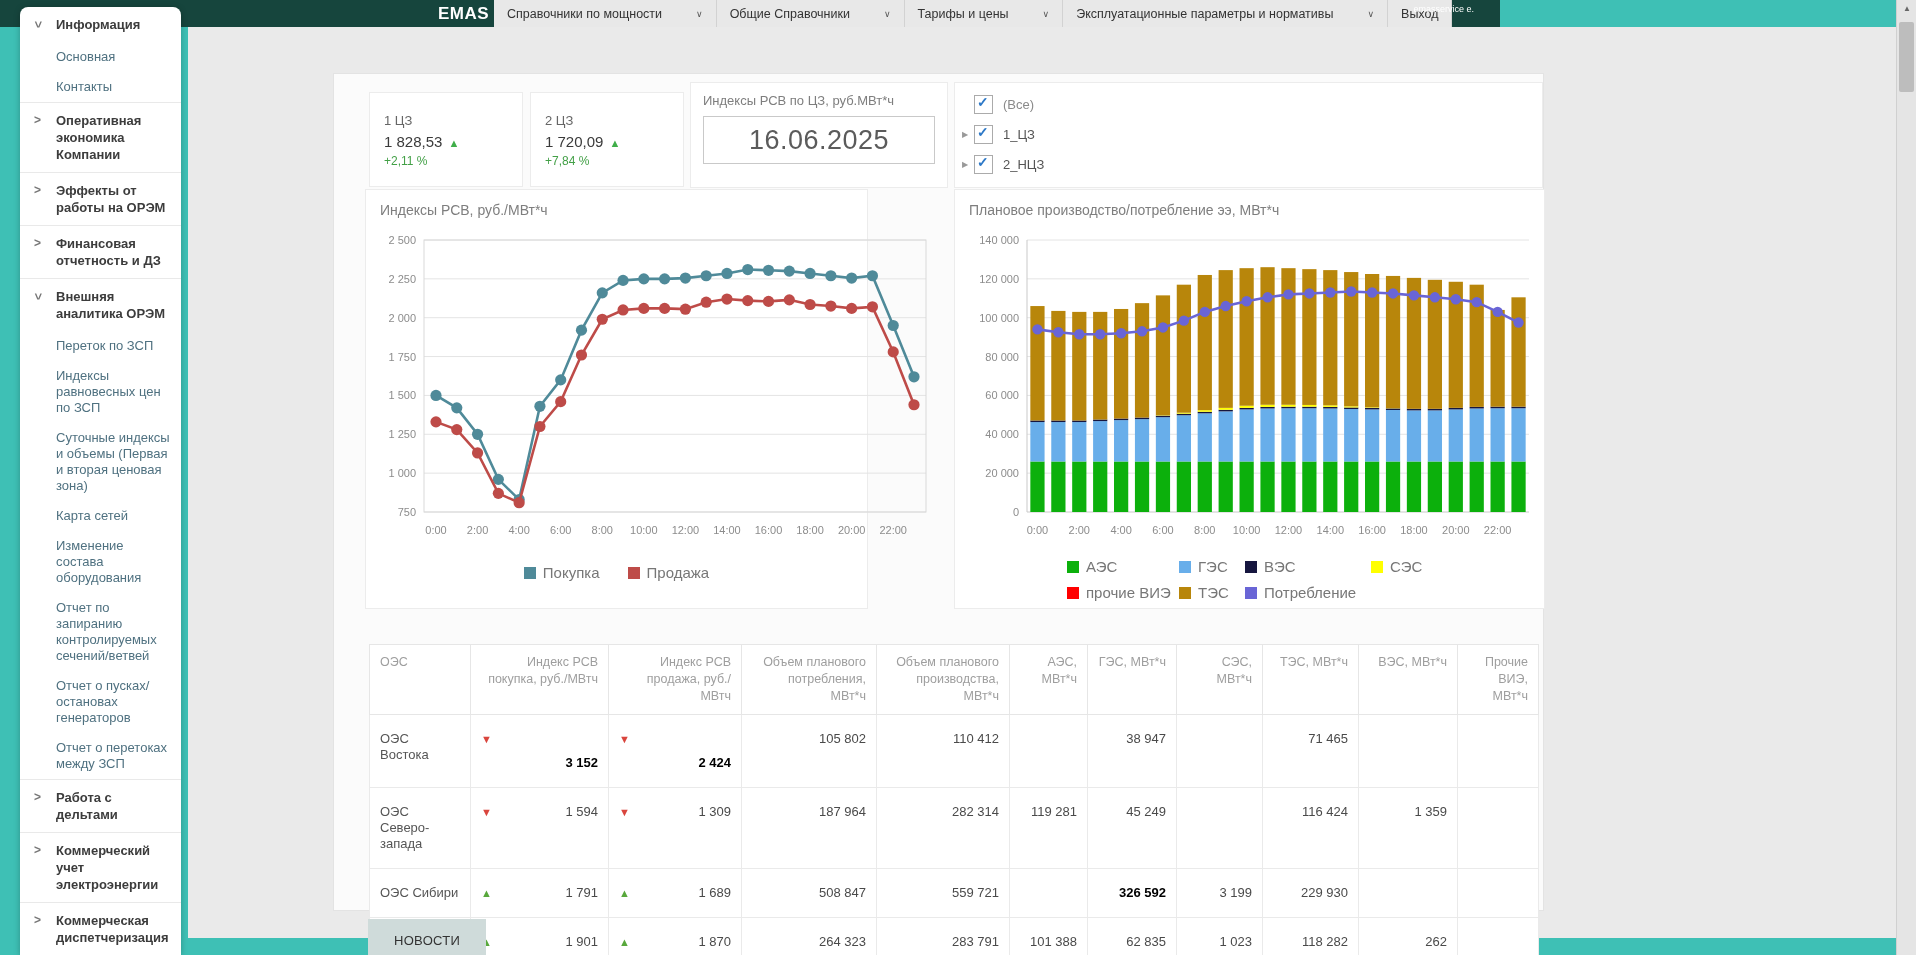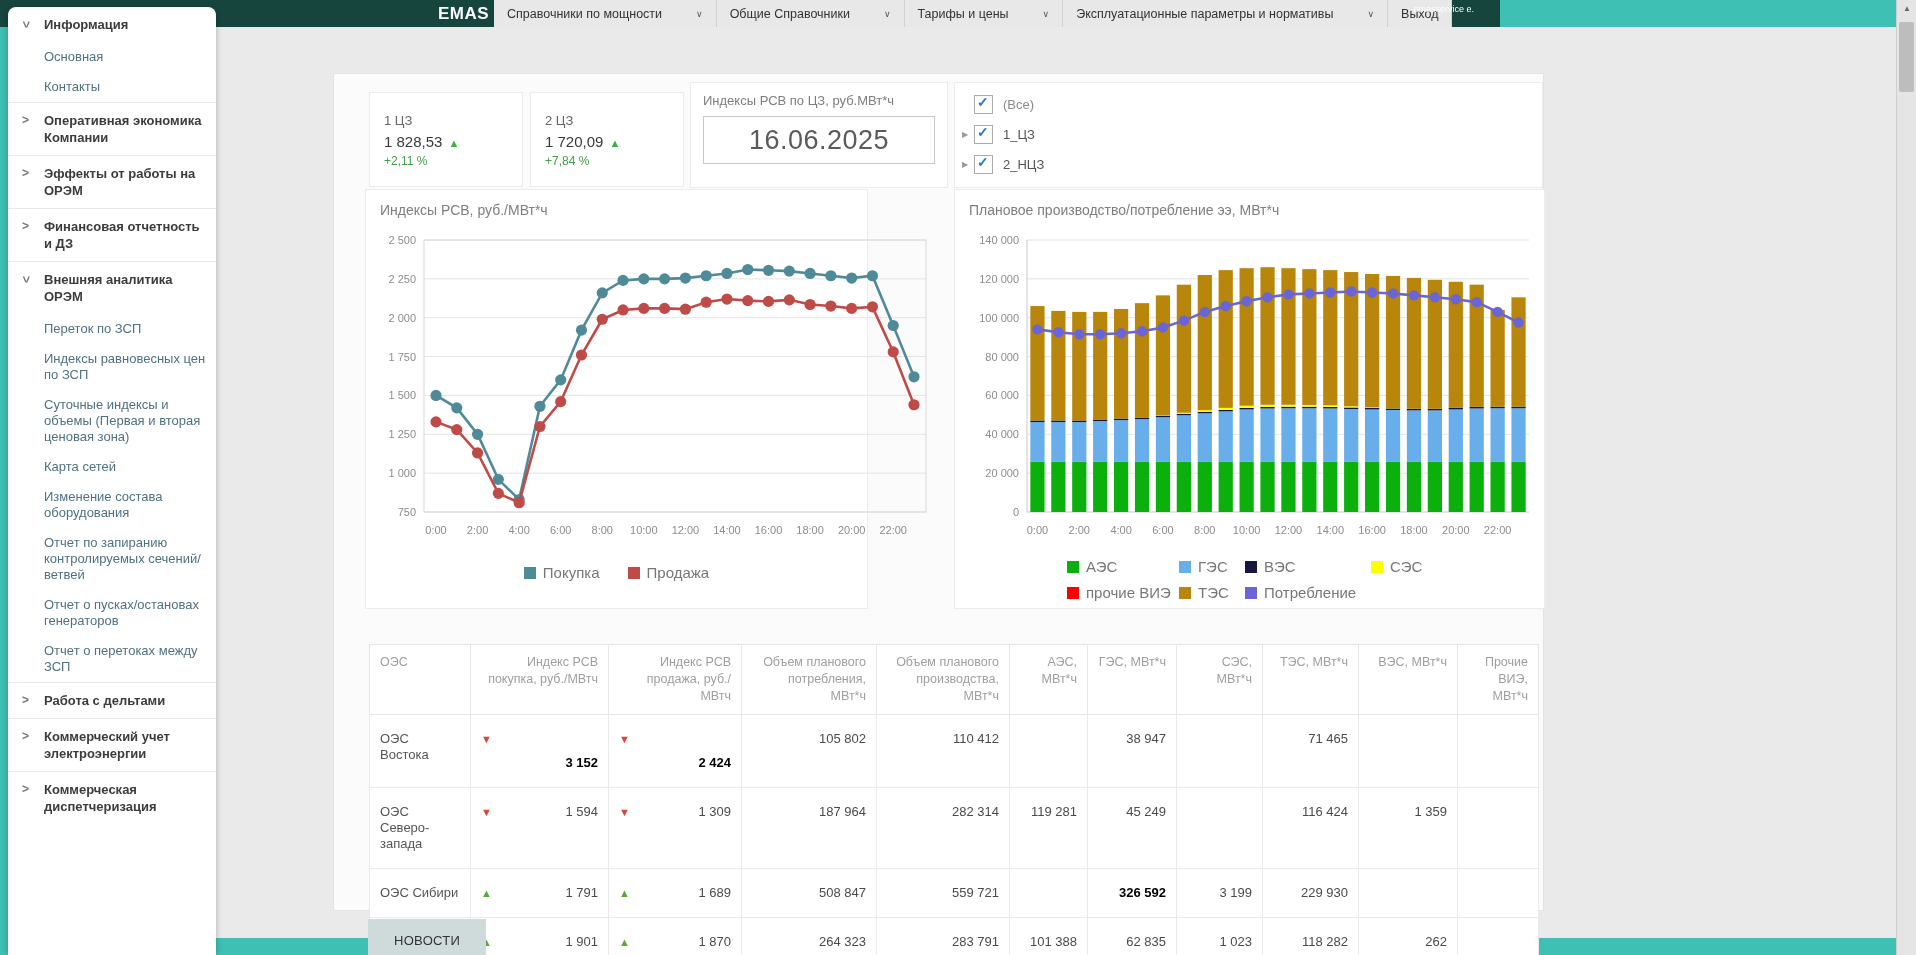--- a/index.html
+++ b/index.html
@@ -8,21 +8,21 @@
 
   
   .header{position:absolute;left:0;top:0;width:1500px;height:27px;background:#16453D;}
   .logo{position:absolute;left:438px;top:0;height:27px;line-height:27px;color:#fff;font-weight:bold;font-size:17px;letter-spacing:.5px;}
   .menubar{position:absolute;left:494px;top:0;height:27px;display:flex;background:#E8E8E8;}
   .menu-item{display:flex;align-items:center;padding:0 13px;font-size:12.5px;color:#333;border-right:1px solid #D2D2D2;white-space:nowrap;cursor:pointer;gap:18px;}
   .menu-item .caret{margin-left:16px;font-size:9px;color:#555;}
   .user-label{position:absolute;right:26px;top:4px;color:#fff;font-size:9px;}
 
   
-  .sidebar{position:absolute;left:8px;top:7px;width:208px;height:948px;background:#fff;border-radius:8px 8px 0 0;box-shadow:0 1px 6px rgba(0,0,0,.25);overflow:hidden;z-index:5;}
+  .sidebar{position:absolute;left:20px;top:7px;width:161px;height:948px;background:#fff;border-radius:8px 8px 0 0;box-shadow:0 1px 6px rgba(0,0,0,.25);overflow:hidden;z-index:5;}
   .sb-head{position:relative;padding:9px 8px 9px 36px;font-size:13px;line-height:17px;font-weight:bold;color:#3C3C3C;border-top:1px solid #E9E9E9;cursor:pointer;}
   .sb-head:first-child{border-top:none;}
   .sb-sub{position:relative;padding:7px 8px 7px 36px;font-size:13px;line-height:16px;color:#4F7180;cursor:pointer;}
   .sb-chev{position:absolute;left:14px;top:9px;font-size:12px;color:#777;font-weight:bold;display:inline-block;}
   .sb-chev.open{transform:rotate(90deg);}
 
   
   .main{position:absolute;left:188px;top:27px;width:1708px;height:911px;background:#EAEAEA;}
   .panel{position:absolute;left:145px;top:46px;width:1211px;height:838px;background:#FBFBFB;border:1px solid #E3E3E3;box-sizing:border-box;}
   .card{position:absolute;background:#fff;border:1px solid #ECECEC;box-sizing:border-box;}

